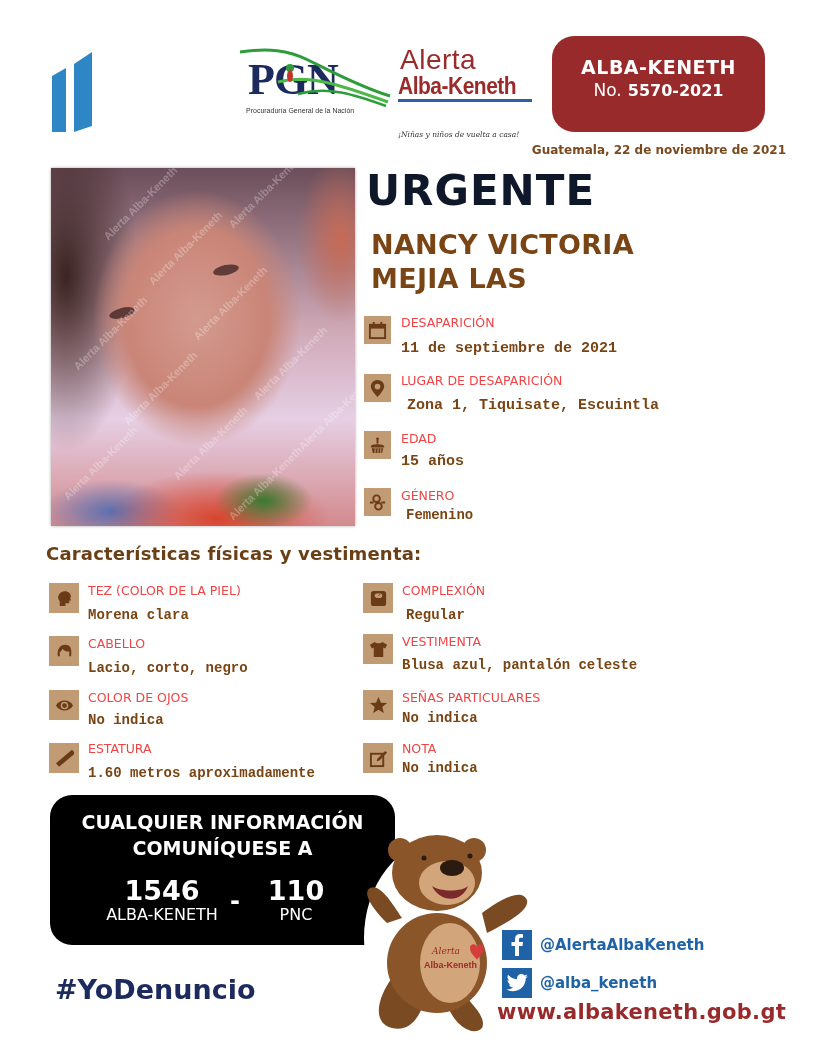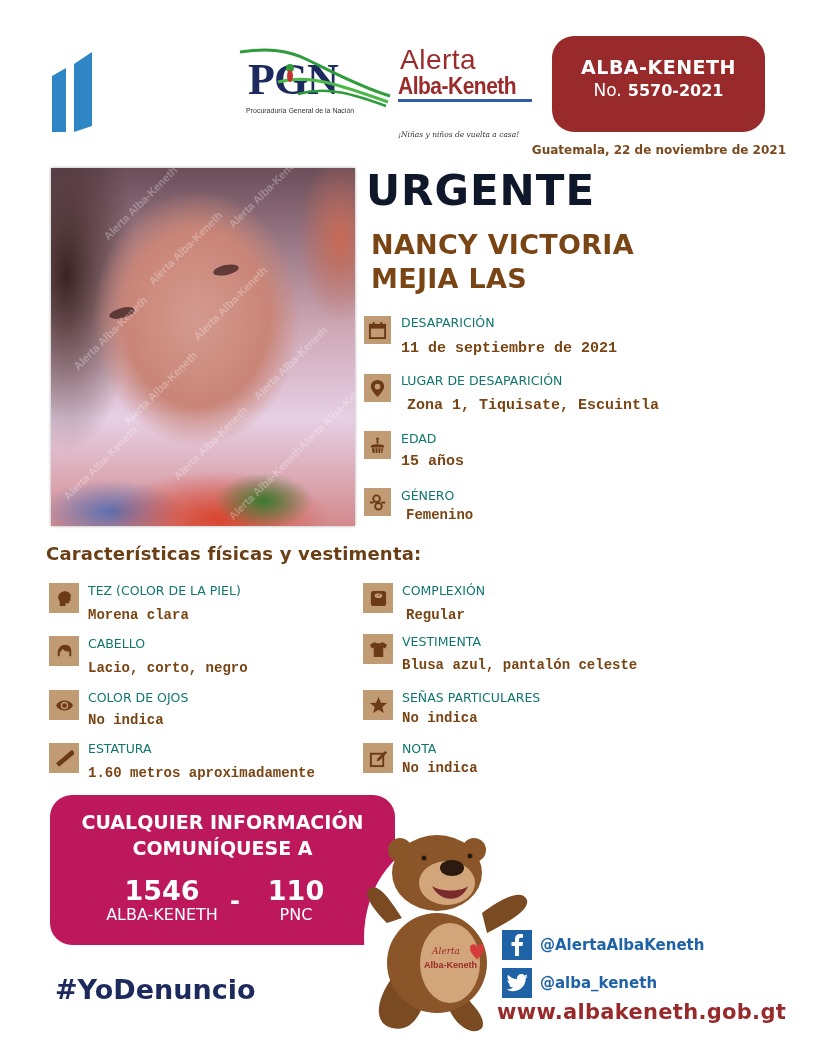--- a/index.html
+++ b/index.html
@@ -51,27 +51,27 @@
     .watermark { position: absolute; font-family: "Liberation Sans", sans-serif; font-weight: bold; font-size: 11px; color: rgba(255,255,255,0.28); transform: rotate(-45deg); white-space: nowrap; line-height: 10px; }
 
     
     .urgente { left: 366px; top: 166px; font-family: "DejaVu Sans", sans-serif; font-weight: bold; font-size: 42px; color: #0f172a; letter-spacing: 1px; }
     .name { left: 371px; top: 228px; font-family: "DejaVu Sans", sans-serif; font-weight: bold; font-size: 27px; line-height: 34px; color: #7a4514; letter-spacing: 0.3px; }
 
     
     .tile { position: absolute; width: 27px; height: 28px; background: #c19b73; display: flex; align-items: center; justify-content: center; }
     .tile svg { width: 19px; height: 19px; }
 
-    .lbl { position: absolute; font-family: "DejaVu Sans", sans-serif; font-size: 12.5px; color: #0f766e; white-space: nowrap; }
+    .lbl { position: absolute; font-family: "DejaVu Sans", sans-serif; font-size: 12.5px; color: #ef4444; white-space: nowrap; }
     .val { position: absolute; font-family: Liberation Mono, monospace; font-weight: bold; font-size: 14px; color: #7a4514; white-space: nowrap; }
 
     .section-title { left: 46px; top: 543px; font-family: "DejaVu Sans", sans-serif; font-weight: bold; font-size: 18px; color: #6b3f16; letter-spacing: 0.2px; }
 
     
-    .contact { left: 50px; top: 795px; width: 345px; height: 150px; background: #be185d; border-radius: 22px; color: #fff; }
+    .contact { left: 50px; top: 795px; width: 345px; height: 150px; background: #000000; border-radius: 22px; color: #fff; }
     .contact-l1 { position: absolute; left: 0; width: 345px; top: 16px; text-align: center; font-weight: bold; font-size: 19px; }
     .contact-l2 { position: absolute; left: 0; width: 345px; top: 42px; text-align: center; font-weight: bold; font-size: 19px; }
     .num-a { position: absolute; left: 52px; top: 80px; width: 120px; text-align: center; font-weight: bold; font-size: 27px; }
     .num-a-lbl { position: absolute; left: 32px; top: 110px; width: 160px; text-align: center; font-size: 16px; }
     .num-dash { position: absolute; left: 180px; top: 92px; font-weight: bold; font-size: 24px; }
     .num-b { position: absolute; left: 206px; top: 80px; width: 80px; text-align: center; font-weight: bold; font-size: 27px; }
     .num-b-lbl { position: absolute; left: 206px; top: 110px; width: 80px; text-align: center; font-size: 16px; }
 
     .bear { left: 362px; top: 828px; width: 170px; height: 210px; }
 

